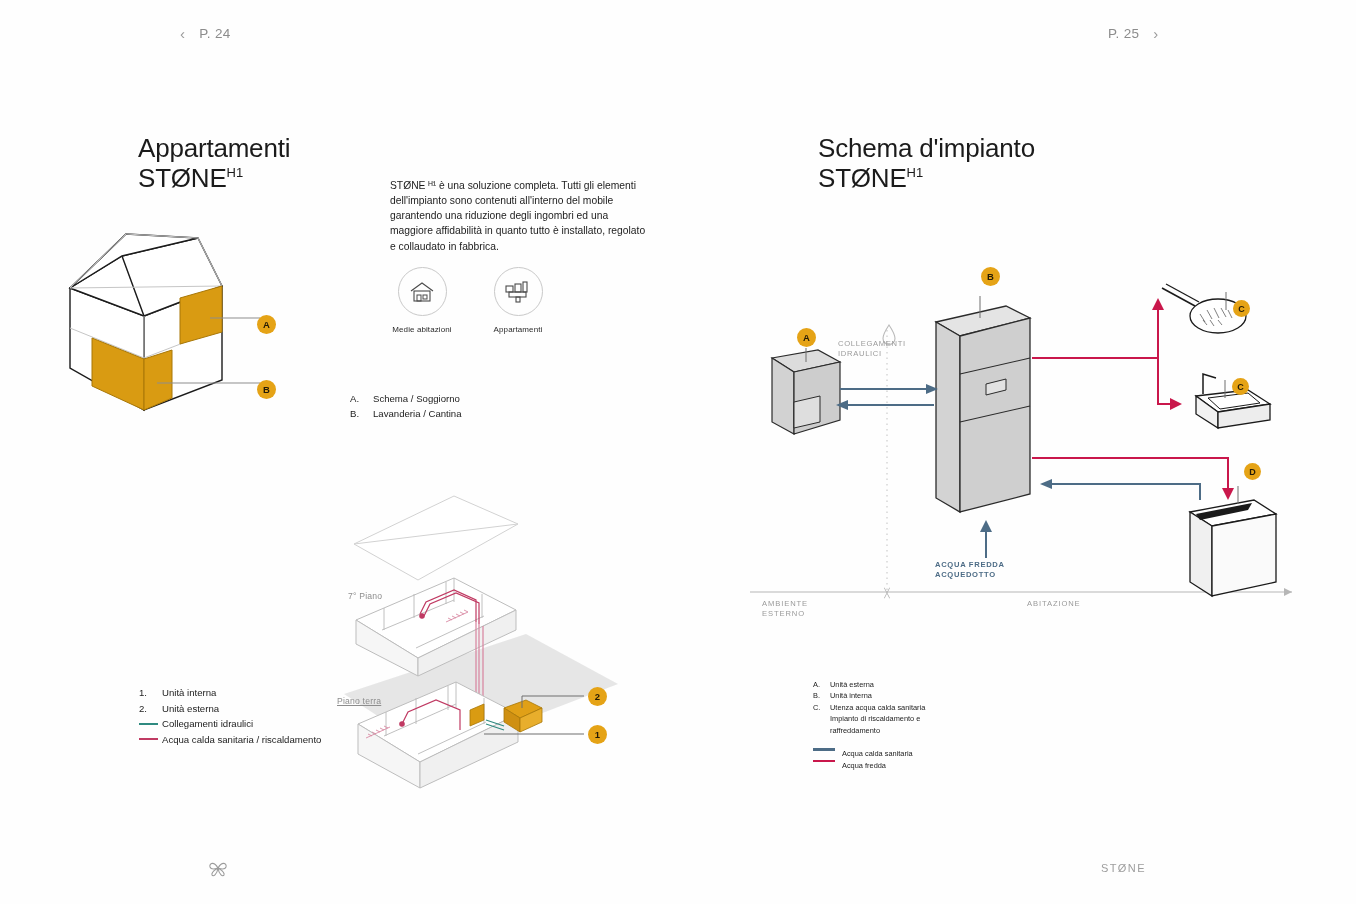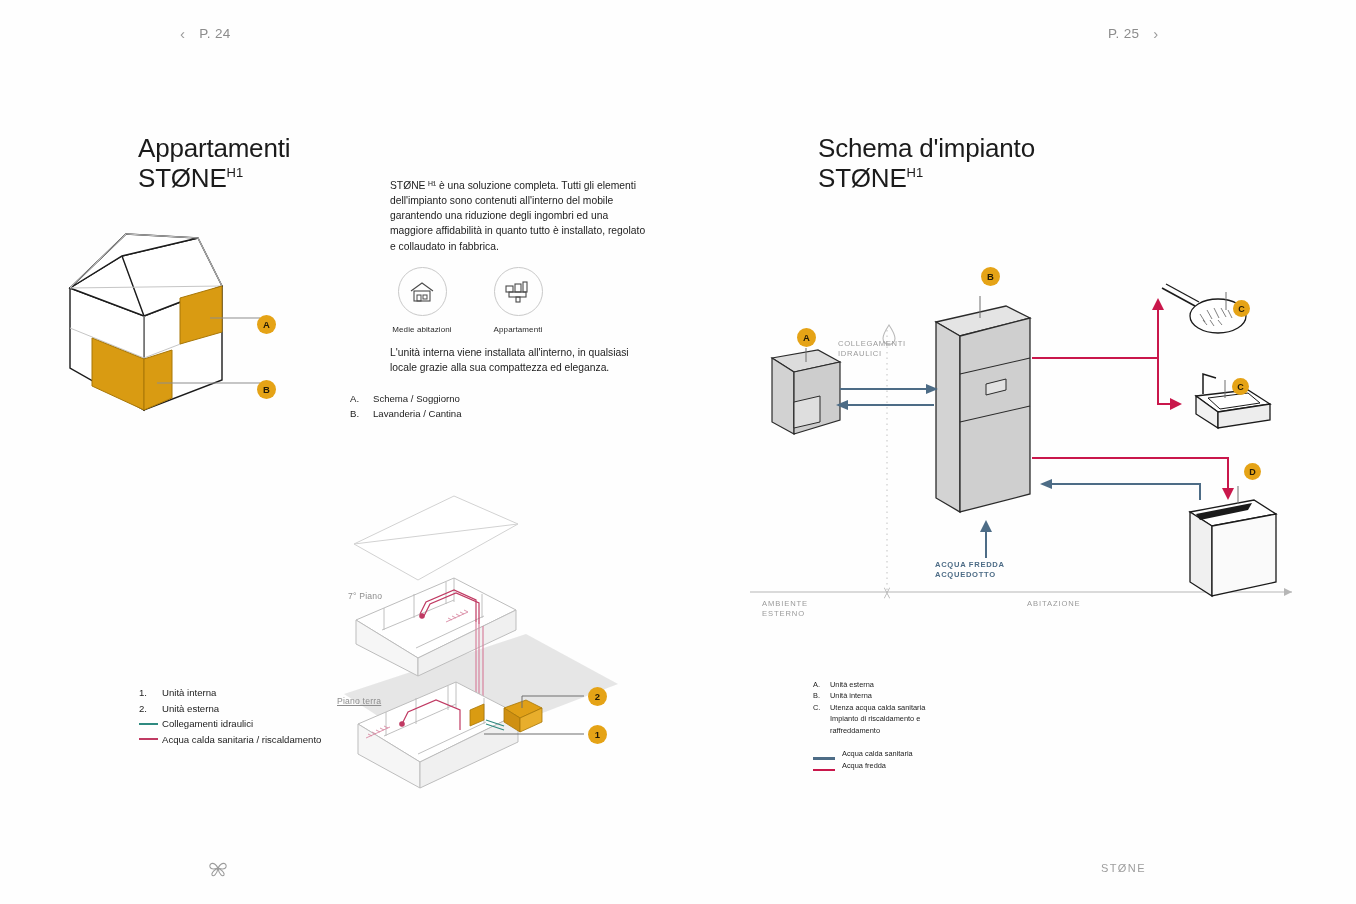--- a/index.html
+++ b/index.html
@@ -106,21 +106,21 @@
 
   
   .legend-right {
     position: absolute;
     font-size: 7.4px;
     line-height: 1.55;
     color: #1c1c1c;
   }
   .legend-right .row { display: flex; }
   .legend-right .k { width: 17px; flex: none; }
-  .legend-right .sw-row { display: flex; align-items: flex-end; }
+  .legend-right .sw-row { display: flex; align-items: flex-start; }
   .legend-right .swatch { width: 22px; height: 2.4px; margin-right: 7px; flex: none; }
 
   
   .badge {
     position: absolute;
     width: 19px; height: 19px;
     border-radius: 50%;
     background: #e5a316;
     color: #231a05;
     font-size: 9.5px;
@@ -228,23 +228,20 @@
           <rect x="11" y="3" width="6" height="8" fill="none" stroke="#4a4a4a" stroke-width="1.1"></rect>
           <rect x="19" y="1" width="4" height="10" fill="none" stroke="#4a4a4a" stroke-width="1.1"></rect>
           <rect x="5" y="11" width="17" height="5" fill="none" stroke="#4a4a4a" stroke-width="1.1"></rect>
           <rect x="12" y="16" width="4" height="5" fill="none" stroke="#4a4a4a" stroke-width="1.1"></rect>
         </svg>
       </div>
       <div class="icon-cap">Appartamenti</div>
     </div>
   </div>
 
-  <div class="body-col" style="left:350px; top:345px;">
-    <p>L'unità interna viene installata all'interno, in qualsiasi locale grazie alla sua compattezza ed eleganza.</p>
-  </div>
 
   <div class="letter-list" style="left:350px; top:392px;">
     <div class="row">
       <span class="k">A.</span>
       <span>Schema / Soggiorno</span>
     </div>
     <div class="row">
       <span class="k">B.</span>
       <span>Lavanderia / Cantina</span>
     </div>

